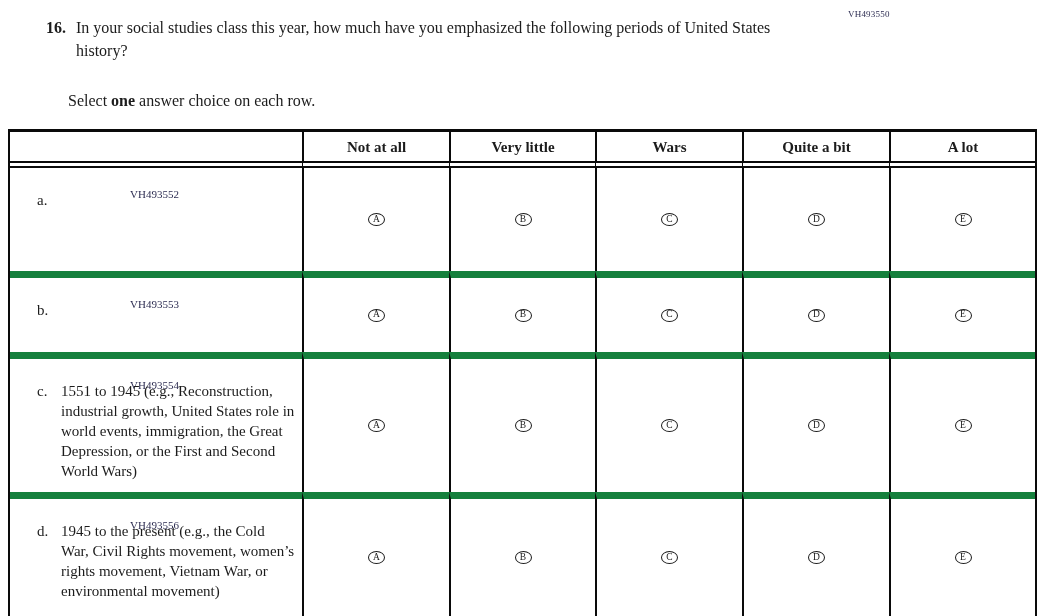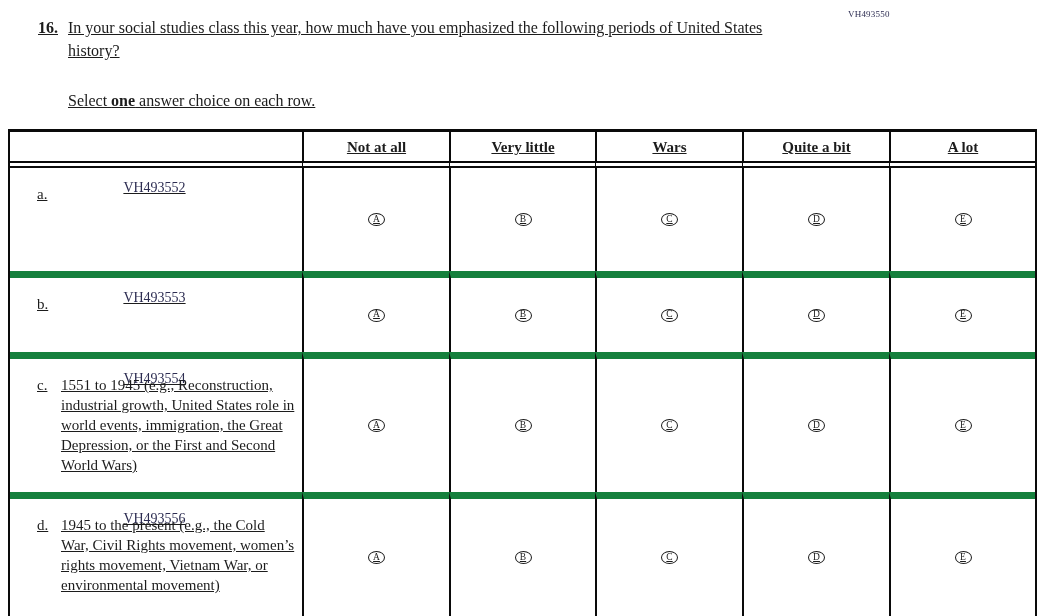--- a/index.html
+++ b/index.html
@@ -8,40 +8,40 @@
     font-family: "Liberation Serif", "DejaVu Serif", serif;
     color: #1c1c1c;
     width: 1044px;
   }
   .page {
     position: relative;
     width: 1044px;
     height: 616px;
     background: #ffffff;
     overflow: hidden;
-    text-decoration: underline;
   }
   .top-code {
     position: absolute;
     left: 848px;
     top: 9px;
     font-size: 9px;
     letter-spacing: 0.2px;
     color: #2d2d52;
   }
   .question {
     display: flex;
     padding: 16px 0 0 38px;
     font-size: 16px;
     line-height: 23px;
   }
   .qnum {
     font-weight: bold;
     width: 30px;
     flex: none;
+    margin-left: 8px;
   }
   .qtext {
     width: 722px;
   }
   .qinstr {
     margin: 27px 0 0 68px;
     font-size: 16px;
     line-height: 23px;
   }
   .qinstr b { font-weight: bold; }
@@ -66,23 +66,23 @@
   .td, .th { background: #ffffff; }
   .bl { border-left: 2px solid #0a0a0a; }
   .bt { border-top: 7px solid #15803d; }
   .td-first { position: relative; }
   .h-r0 { min-height: 103px; }
   .h-r1 { min-height: 81px; }
   .h-r2 { min-height: 140px; }
   .h-r3 { min-height: 124px; }
   .row-code {
     text-align: center;
-    font-size: 14px;
+    font-size: 11px;
     line-height: 12px;
-    padding: 14px 3px 0 0;
+    padding: 20px 3px 0 0;
     height: 14px;
     color: #2d2d52;
   }
   .row-item {
     display: flex;
     padding: 2px 4px 8px 27px;
   }
   .row-letter { width: 24px; flex: none; }
   .row-text { width: 234px; }
   .td-opt {

